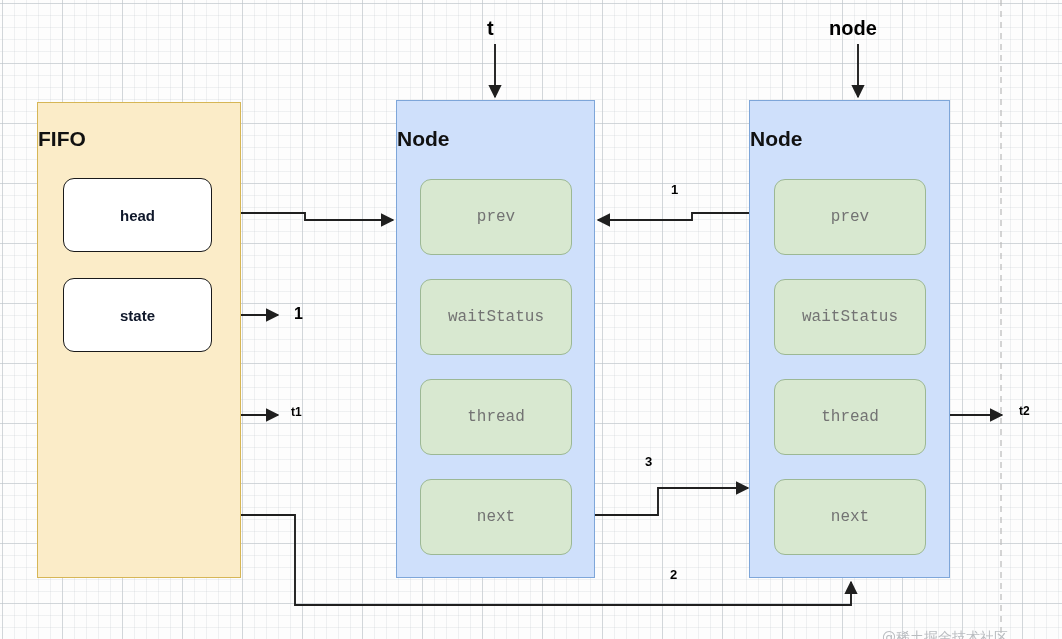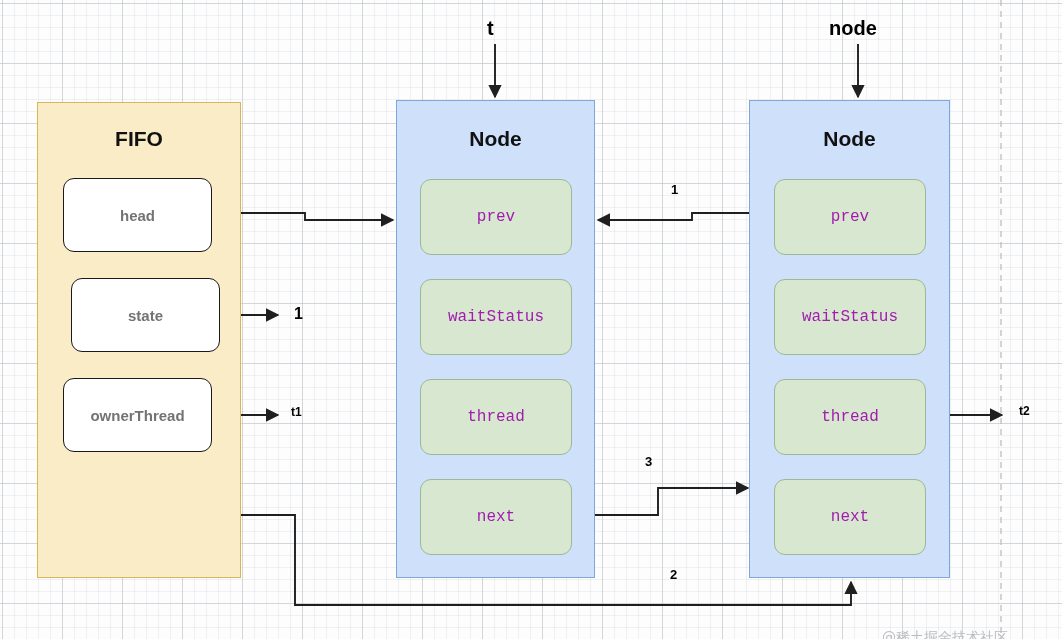--- a/index.html
+++ b/index.html
@@ -25,21 +25,21 @@
 
   
   .container {
     position: absolute;
     box-sizing: border-box;
   }
   .container-title {
     position: absolute;
     left: 0;
     right: 0;
-    text-align: center;
+    text-align: left;
     font-weight: bold;
     color: #111111;
   }
 
   #fifo-container {
     left: 37px; top: 102px; width: 204px; height: 476px;
     background: #fbecc8;
     border: 1px solid #d6b656;
   }
   #fifo-container .container-title { top: 24px; font-size: 21px; }
@@ -66,29 +66,29 @@
     justify-content: center;
     text-align: center;
   }
   .field-white {
     background: #ffffff;
     border: 1.6px solid #1a1a1a;
     border-radius: 11px;
     font-family: "Liberation Sans", sans-serif;
     font-weight: bold;
     font-size: 15px;
-    color: #737373;
+    color: #0f172a;
   }
   .field-green {
     background: #d8e8d0;
     border: 1px solid #9cb894;
     border-radius: 11px;
     font-family: "Liberation Mono", monospace;
     font-size: 16px;
-    color: #a21caf;
+    color: #737373;
   }
 
   
   .free-label {
     position: absolute;
     font-family: "Liberation Sans", sans-serif;
     font-weight: bold;
     color: #000000;
     white-space: nowrap;
   }
@@ -148,25 +148,22 @@
 
     <path d="M 1001 0 L 1001 639" fill="none" stroke="#b9b9b9" stroke-width="1.2" stroke-dasharray="6 5"></path>
   </svg>
 
   <div class="container" id="fifo-container">
     <div class="container-title">FIFO</div>
   </div>
   <div class="field field-white" style="left:63px; top:178px; width:149px; height:74px;">
     <span>head</span>
   </div>
-  <div class="field field-white" style="left:63px; top:278px; width:149px; height:74px;margin-left:8px;">
+  <div class="field field-white" style="left:63px; top:278px; width:149px; height:74px;">
     <span>state</span>
-  </div>
-  <div class="field field-white" style="left:63px; top:378px; width:149px; height:74px;">
-    <span>ownerThread</span>
   </div>
 
   <div class="container" id="node-left-container">
     <div class="container-title">Node</div>
   </div>
   <div class="field field-green" style="left:420px; top:179px; width:152px; height:76px;">
     <span>prev</span>
   </div>
   <div class="field field-green" style="left:420px; top:279px; width:152px; height:76px;">
     <span>waitStatus</span>

